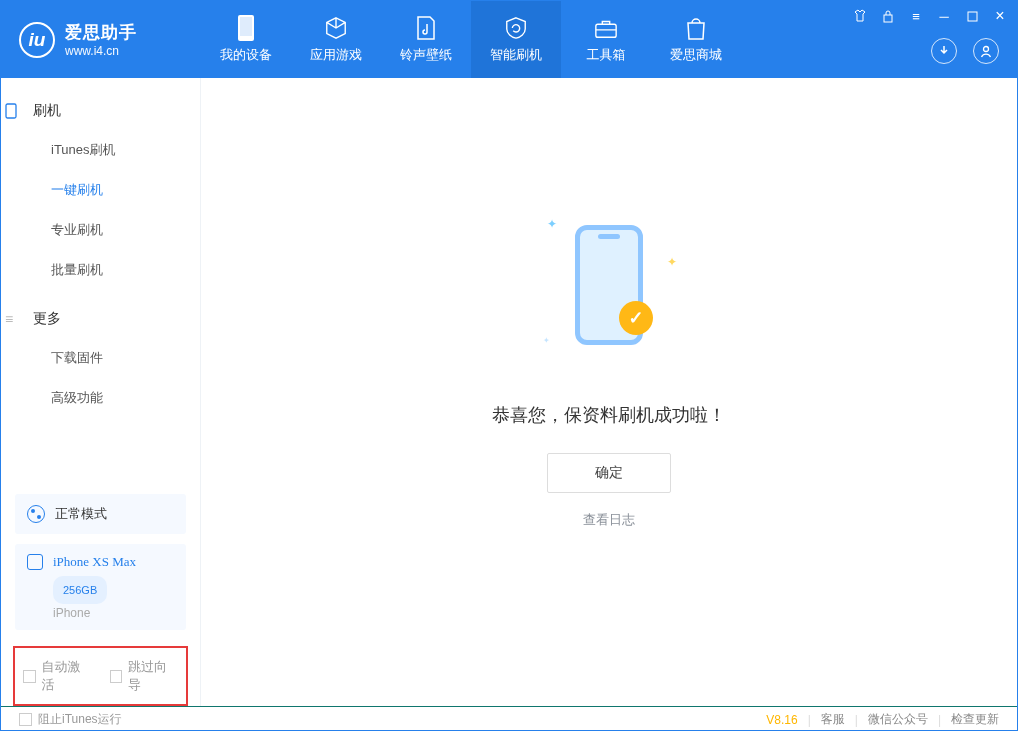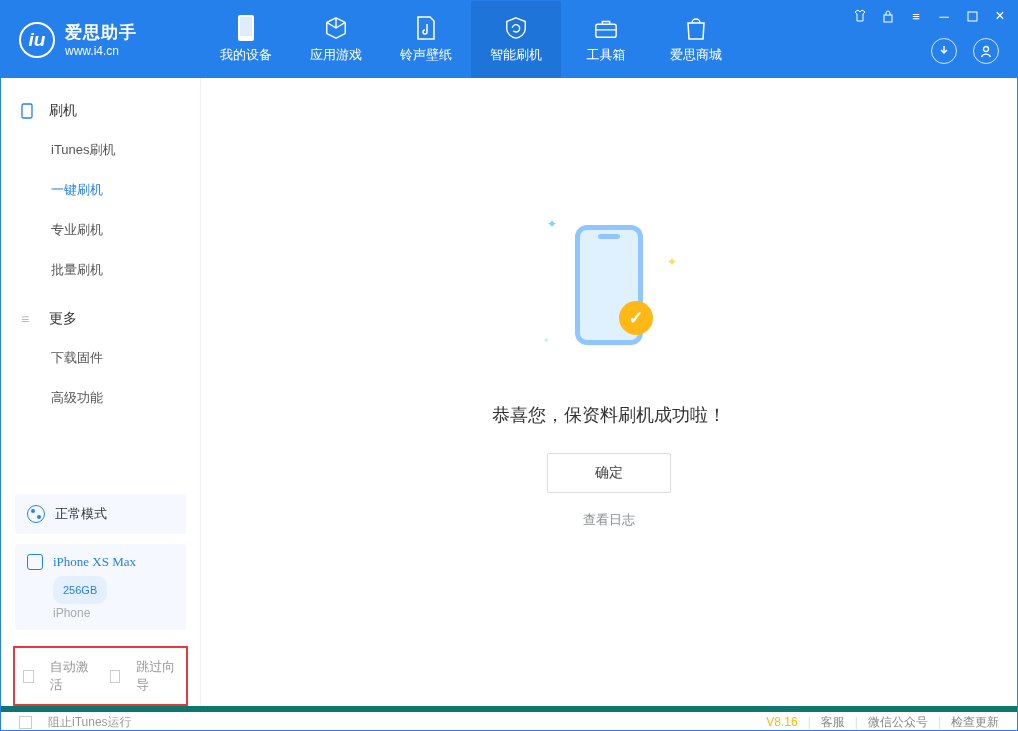--- a/index.html
+++ b/index.html
@@ -20,55 +20,55 @@
 
 .window-controls { position: absolute; right: 10px; top: 8px; display: flex; gap: 14px; align-items: center; }
 .wc-btn { width: 14px; height: 14px; cursor: pointer; color: #fff; font-size: 13px; display: flex; align-items: center; justify-content: center; }
 .header-right { position: absolute; right: 18px; bottom: 14px; display: flex; gap: 16px; }
 .circ-btn { width: 26px; height: 26px; border: 1.5px solid rgba(255,255,255,0.8); border-radius: 50%; display: flex; align-items: center; justify-content: center; cursor: pointer; font-size: 14px; }
 
 
 .body { display: flex; height: 628px; }
 .sidebar { width: 200px; border-right: 1px solid #eef2f6; display: flex; flex-direction: column; }
 .sb-scroll { flex: 1; padding-top: 14px; }
-.sb-group { padding: 10px 20px; display: flex; align-items: center; font-size: 14px; color: #333; }
+.sb-group { padding: 10px 4px; display: flex; align-items: center; font-size: 14px; color: #333; }
 .sb-group .gicon { width: 16px; margin-right: 12px; color: #2680eb; display:flex; align-items:center; }
 .sb-item { padding: 11px 20px 11px 50px; font-size: 13px; color: #555; cursor: pointer; }
 .sb-item.active { color: #2680eb; }
 
 .device-panel { padding: 0 14px 10px; }
 .mode-card { background: #f5f9ff; border-radius: 3px; padding: 11px 12px; display: flex; align-items: flex-start; margin-bottom: 10px; }
 .mode-icon { width: 18px; height: 18px; border: 1.5px solid #2680eb; border-radius: 50%; margin-right: 10px; position: relative; }
 .mode-icon::before, .mode-icon::after { content:''; position:absolute; width:4px; height:4px; background:#2680eb; border-radius:50%; }
 .mode-icon::before { top:3px; left:3px; } .mode-icon::after { bottom:3px; right:3px; }
 .dev-card { background: #f5f9ff; border-radius: 3px; padding: 10px 12px; }
 .dev-top { display: flex; align-items: center; }
 .dev-phone { width:16px; height:16px; border:1.5px solid #2680eb; border-radius:3px; margin-right:10px; }
 .dev-name { color: #2680eb; font-size: 13px; font-weight: 500; font-family: Liberation Serif, serif; }
 .dev-cap { display:inline-block; background:#e4f0ff; color:#2680eb; font-size:11px; padding:8px 10px; border-radius:10px; margin:6px 0 2px 26px; }
 .dev-type { color:#aaa; font-size:12px; margin-left:26px; }
 
 .option-row { border: 2px solid #e63a3a; margin: 6px 12px 0; padding: 10px 8px; display:flex; gap:18px; font-size:13px; color:#999; }
-.chk { display:flex; align-items:center; gap:16px; cursor:pointer; }
+.chk { display:flex; align-items:center; gap:6px; cursor:pointer; }
 .chk-box { width:13px; height:13px; border:1px solid #ccc; }
 
 
 .main { flex:1; display:flex; flex-direction:column; align-items:center; justify-content:center; padding-bottom:60px; }
 .phone-illust { position:relative; width:140px; height:180px; margin-bottom:28px; display:flex; align-items:center; justify-content:center; }
 .phone-body { width:68px; height:120px; border:5px solid #8fc6ff; border-radius:12px; background:#dff1ff; position:relative; }
 .phone-body::before { content:''; position:absolute; top:4px; left:50%; transform:translateX(-50%); width:22px; height:5px; background:#8fc6ff; border-radius:3px; }
 .badge-check { position:absolute; right:26px; bottom:40px; width:34px; height:34px; background:#ffb816; border-radius:50%; display:flex; align-items:center; justify-content:center; color:#fff; font-size:18px; font-weight:bold; }
 .sparkle { position:absolute; color:#7ccfff; font-size:12px; }
 .s1{top:22px;left:8px;} .s2{top:60px;right:2px;color:#ffd860;} .s3{bottom:30px;left:4px;color:#c4e4ff;font-size:8px;}
 .success-text { font-size:18px; color:#333; margin-bottom:26px; }
 .confirm-btn { border:1px solid #ddd; background:#fff; padding:10px 47px; font-size:14px; color:#444; cursor:pointer; border-radius:2px; margin-bottom:18px; }
 .log-link { color:#8a9099; font-size:13px; cursor:pointer; }
 
 
-.footer { height:26px; border-top:6px solid #0f766e; display:flex; align-items:center; padding:8px 18px; font-size:12px; color:#999; }
+.footer { height:26px; border-top:1px solid #0f766e; display:flex; align-items:center; padding:8px 18px; font-size:12px; color:#999; }
 .footer .chk-box { border-color:#ccc; }
 .footer-right { margin-left:auto; display:flex; align-items:center; gap:10px; }
 .f-link { color:#888; cursor:pointer; }
 .f-sep { color:#ddd; }
 .ver { color:#ffb600; }
 </style>
 </head>
 <body>
 
 <div class="header">

